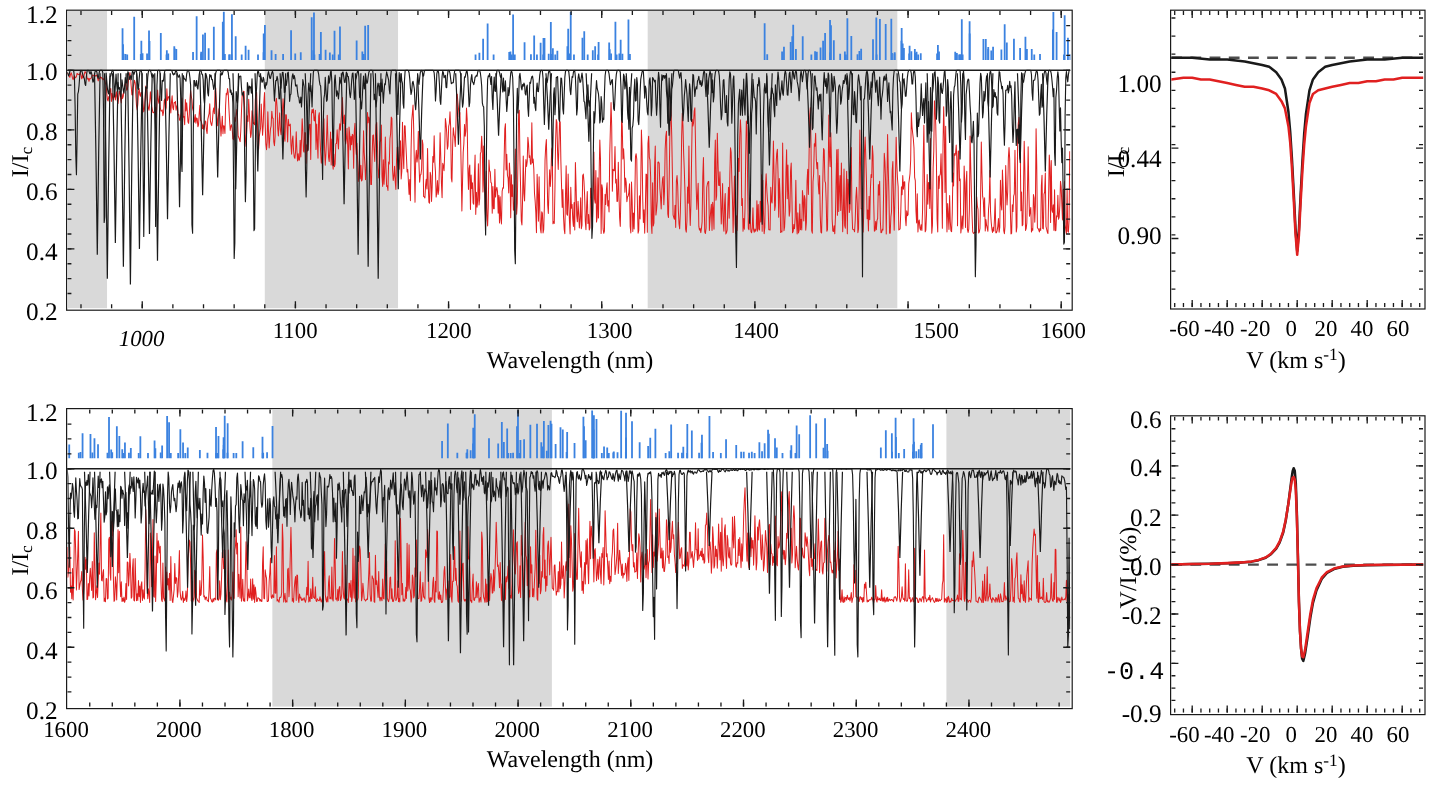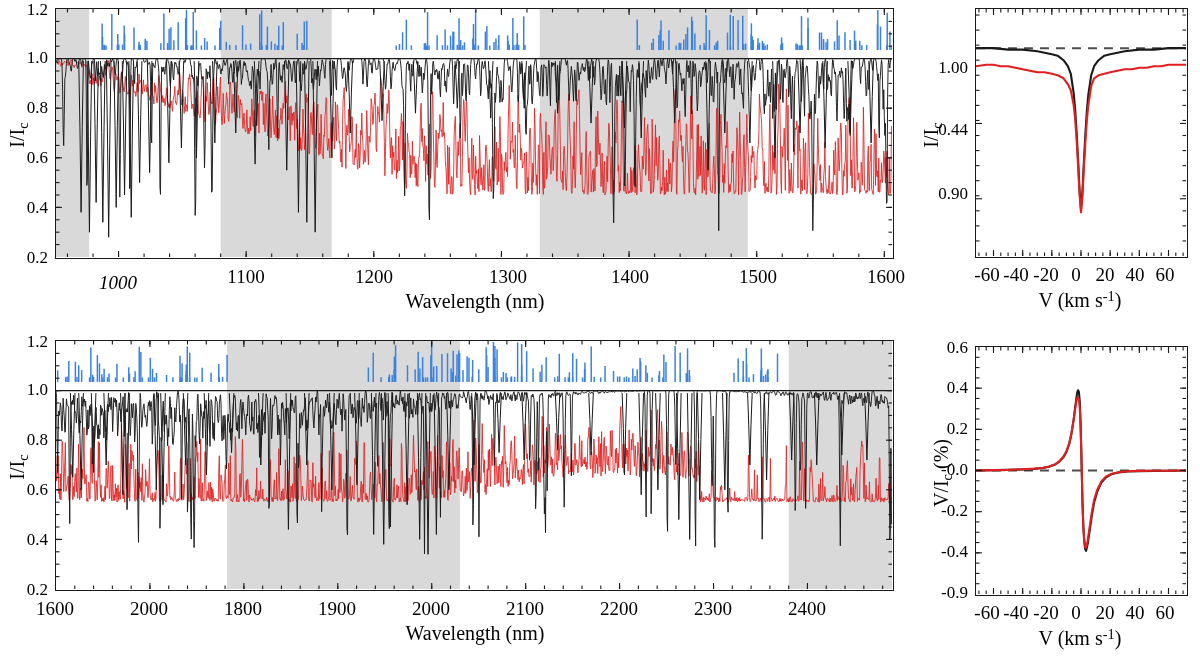--- a/index.html
+++ b/index.html
@@ -6,21 +6,21 @@
   body{width:1200px;height:657px;position:relative;overflow:hidden;
        font-family:"Liberation Serif",serif;color:#000;}
   .fig{position:absolute;left:0;top:0;width:1200px;height:657px;}
   .panel{position:absolute;}
   .plotbox{position:absolute;border:1.6px solid #1a1a1a;box-sizing:border-box;background:#fff;overflow:hidden;}
   svg{display:block;}
   .ylab{position:absolute;font-size:20px;font-family:"Liberation Serif",serif;
         transform-origin:50% 50%;white-space:nowrap;}
   .xlab{position:absolute;font-size:20px;text-align:center;white-space:nowrap;}
   .tickx{position:absolute;font-size:19px;text-align:center;white-space:nowrap;}
-  .ticky{position:absolute;font-size:17px;text-align:right;white-space:nowrap;}
+  .ticky{position:absolute;font-size:21px;text-align:right;white-space:nowrap;}
   .sub{font-size:0.72em;vertical-align:-0.28em;}
   .sup{font-size:0.72em;vertical-align:0.45em;}
 </style>
 </head>
 <body>
 
 <div class="fig">
 
   <div class="panel" style="left:0;top:0;width:910px;height:310px;">
     <div class="plotbox" style="left:55px;top:8px;width:839px;height:251px;">
@@ -401,21 +401,21 @@
     <div class="ticky" style="left:0;top:98px;width:48px;">0.8</div>
     <div class="ticky" style="left:0;top:148px;width:48px;">0.6</div>
     <div class="ticky" style="left:0;top:198px;width:48px;">0.4</div>
     <div class="ticky" style="left:0;top:248px;width:48px;">0.2</div>
 
     <div class="tickx" style="left:78px;top:272px;width:80px;font-style:italic;">1000</div>
     <div class="tickx" style="left:206px;top:266px;width:80px;">1100</div>
     <div class="tickx" style="left:334px;top:266px;width:80px;">1200</div>
     <div class="tickx" style="left:468px;top:266px;width:80px;">1300</div>
     <div class="tickx" style="left:590px;top:266px;width:80px;">1400</div>
-    <div class="tickx" style="left:718px;top:266px;width:80px;">1500</div>
+    <div class="tickx" style="left:740px;top:266px;width:80px;">1500</div>
     <div class="tickx" style="left:846px;top:266px;width:80px;">1600</div>
 
     <div class="xlab" style="left:275px;top:290px;width:400px;">
       <span>Wavelength (nm)</span>
     </div>
     <div class="ylab" style="left:-16px;top:122px;width:70px;text-align:center;transform:rotate(-90deg);">
       <span>I/I</span><span class="sub">c</span>
     </div>
   </div>
 
@@ -1092,21 +1092,21 @@
           <line x1="210" y1="20.583333333333343" x2="206.5" y2="20.583333333333343" stroke="#1a1a1a" stroke-width="1.1"></line>
           <line x1="0" y1="10.291666666666686" x2="3.5" y2="10.291666666666686" stroke="#1a1a1a" stroke-width="1.1"></line>
           <line x1="210" y1="10.291666666666686" x2="206.5" y2="10.291666666666686" stroke="#1a1a1a" stroke-width="1.1"></line>
         </svg>
     </div>
     <div class="ticky" style="left:0;top:8px;width:48px;">0.6</div>
     <div class="ticky" style="left:0;top:48px;width:48px;">0.4</div>
     <div class="ticky" style="left:0;top:89px;width:48px;">0.2</div>
     <div class="ticky" style="left:0;top:130px;width:48px;">-0.0</div>
     <div class="ticky" style="left:0;top:171px;width:48px;">-0.2</div>
-    <div class="ticky" style="left:0;top:212px;width:48px;">-0.4</div>
+    <div class="ticky" style="left:0;top:220px;width:48px;font-family:Liberation Mono, monospace;">-0.4</div>
     <div class="ticky" style="left:0;top:253px;width:48px;">-0.9</div>
     <div class="tickx" style="left:42px;top:272px;width:50px;">-60</div>
     <div class="tickx" style="left:71px;top:272px;width:50px;">-40</div>
     <div class="tickx" style="left:101px;top:272px;width:50px;">-20</div>
     <div class="tickx" style="left:131px;top:272px;width:50px;">0</div>
     <div class="tickx" style="left:160px;top:272px;width:50px;">20</div>
     <div class="tickx" style="left:190px;top:272px;width:50px;">40</div>
     <div class="tickx" style="left:220px;top:272px;width:50px;">60</div>
     <div class="xlab" style="left:60px;top:296px;width:200px;">
       <span>V (km s</span><span class="sup">-1</span><span>)</span>

